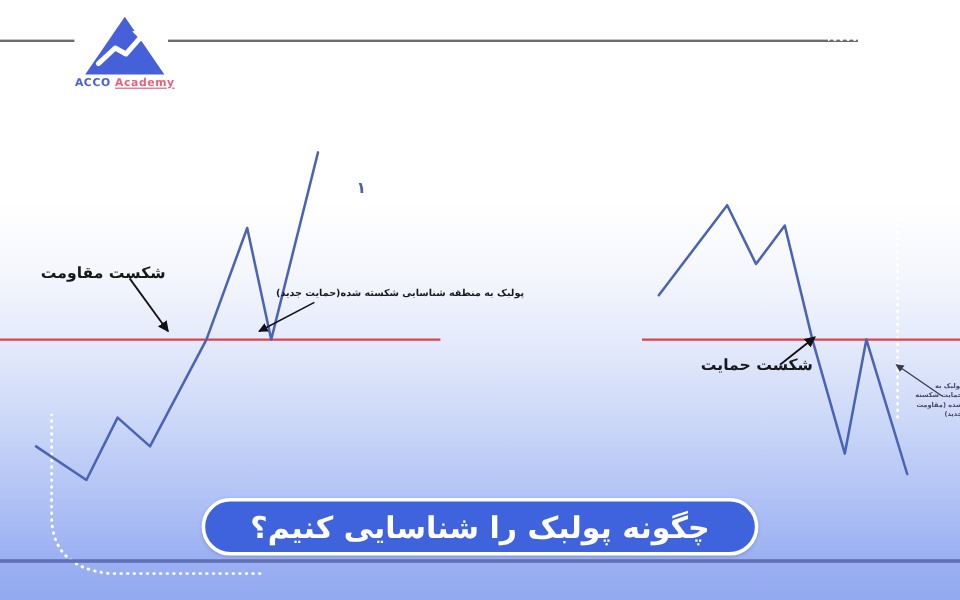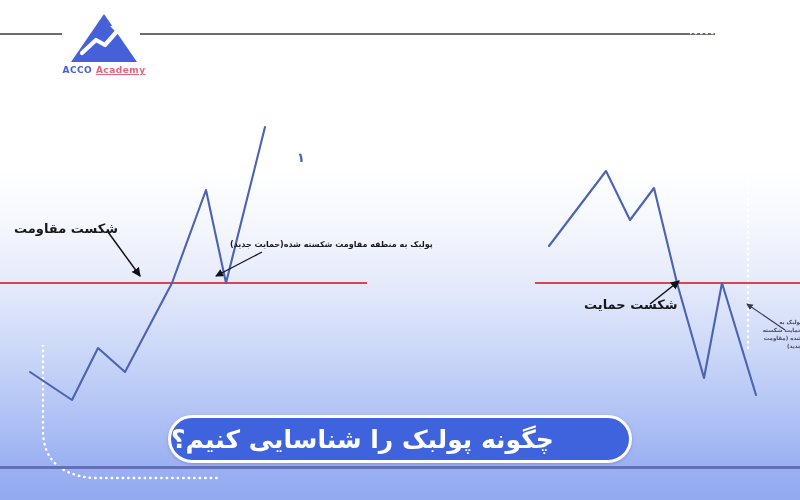--- a/index.html
+++ b/index.html
@@ -41,38 +41,38 @@
 
   
   .chart-layer{ position:absolute; inset:0; }
   .chart-layer svg{ position:absolute; left:0; top:0; }
 
   
   .lbl{
     position:absolute; color:#18181c; direction:rtl; white-space:nowrap;
     font-weight:700; line-height:1.1;
   }
-  .lbl-res { left:14px;  top:222px; font-size:13px; }
+  .lbl-res { left:34px;  top:222px; font-size:13px; }
   .lbl-pull{ left:230px; top:241px; font-size:8px;  font-weight:600; }
   .lbl-sup { left:584px; top:298px; font-size:13px; }
   .lbl-pull2{ left:760px; top:319px; font-size:5.5px; font-weight:600; color:#4b4b63;
               white-space:normal; width:42px; text-align:right; line-height:1.45; }
 
   .digit-1{ position:absolute; left:297px; top:150px; font-size:13px; color:#4a63b4; font-weight:700; }
 
   
   .bottom-rule{ position:absolute; left:0; top:466px; width:800px; height:3px; background:#6370b5; }
 
   .banner{
     position:absolute; left:168px; top:415px;
     width:464px; height:48px;
     background:#3f63dd;
     border:3px solid #ffffff;
     border-radius:24px;
-    display:flex; align-items:center; 
+    display:flex; align-items:center; justify-content:center;
     box-shadow:0 1px 3px rgba(30,50,130,.25);
   }
   .banner-text{
     color:#ffffff; direction:rtl; font-size:25px; font-weight:700;
     letter-spacing:-.3px; white-space:nowrap;
   }
 </style>
 </head>
 <body>
 
@@ -121,21 +121,21 @@
 
       <line x1="108" y1="232" x2="140" y2="276" stroke="#111115" stroke-width="1.5" marker-end="url(#ah)"></line>
       <line x1="262" y1="252" x2="216" y2="276" stroke="#111115" stroke-width="1.3" marker-end="url(#ah)"></line>
       <line x1="650" y1="304" x2="679" y2="281" stroke="#111115" stroke-width="1.5" marker-end="url(#ah)"></line>
       <line x1="785" y1="330" x2="747" y2="304" stroke="#3a3a50" stroke-width="1.1" marker-end="url(#ahs)"></line>
     </svg>
   </div>
 
   <div class="lbl lbl-res">شکست مقاومت</div>
 
-  <div class="lbl lbl-pull">پولبک به منطقه مقاومت شکسته شده(حمایت جدید)</div>
+  <div class="lbl lbl-pull">پولبک به منطقه شناسایی شکسته شده(حمایت جدید)</div>
 
   <div class="lbl lbl-sup">شکست حمایت</div>
 
   <div class="lbl lbl-pull2">پولبک به حمایت شکسته شده (مقاومت جدید)</div>
 
   <div class="digit-1">۱</div>
 
   <div class="bottom-rule"></div>
 
   <div class="banner">

